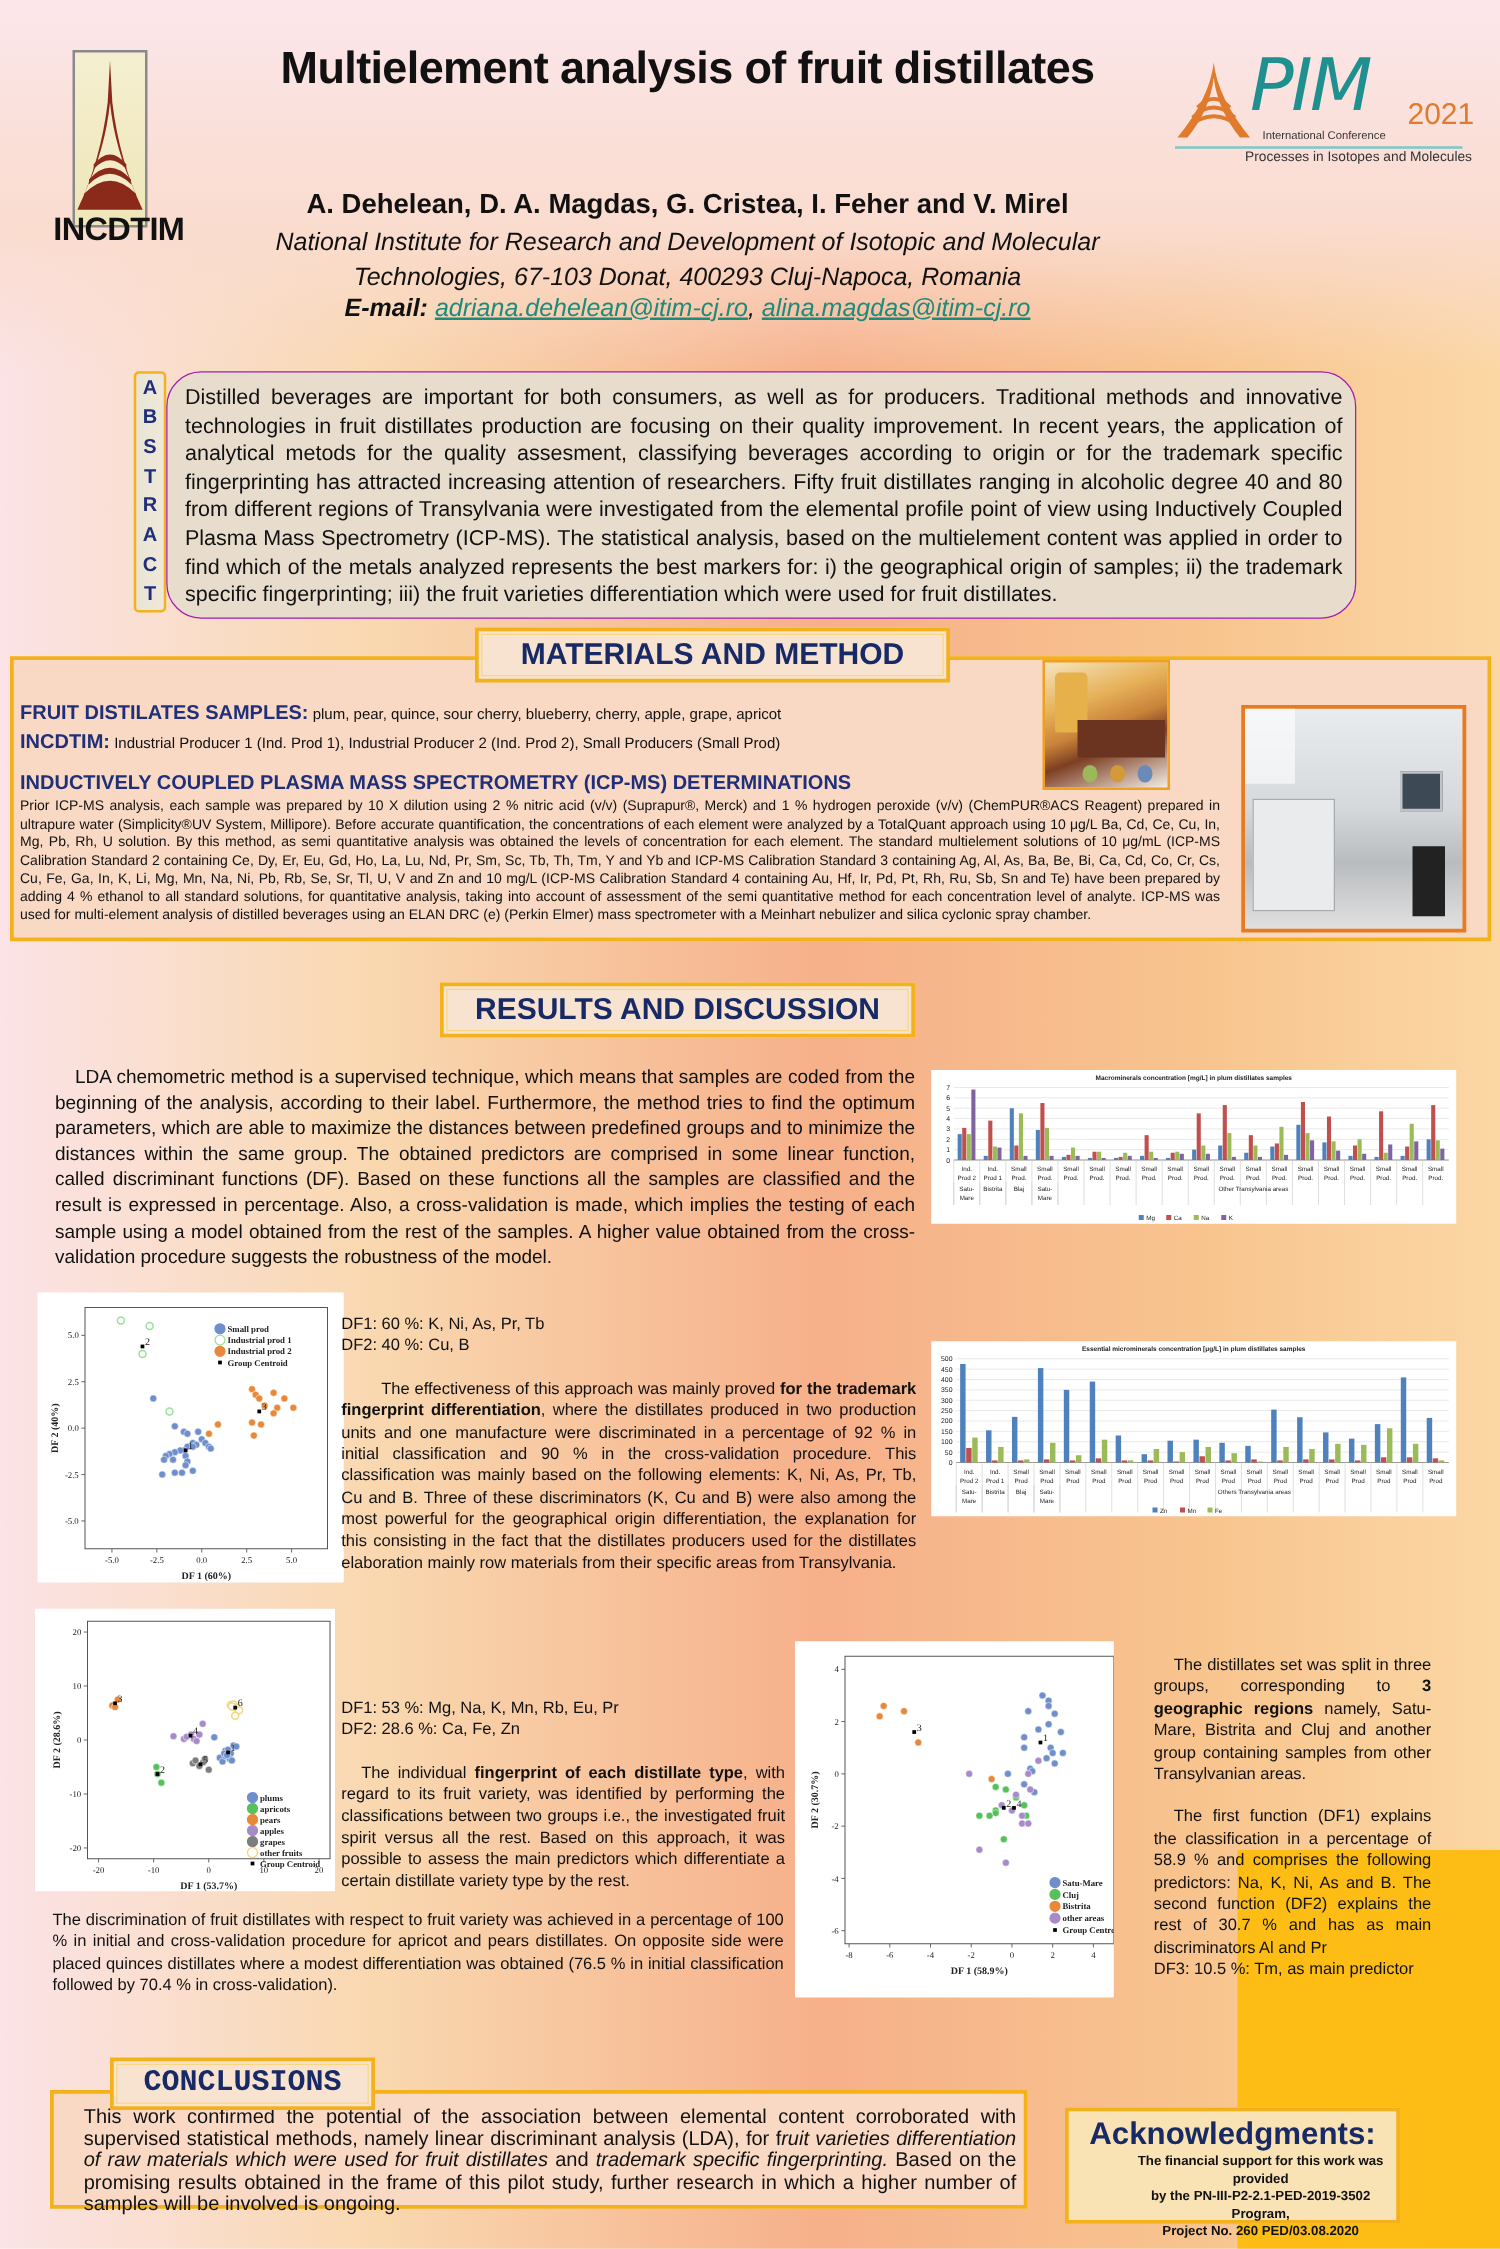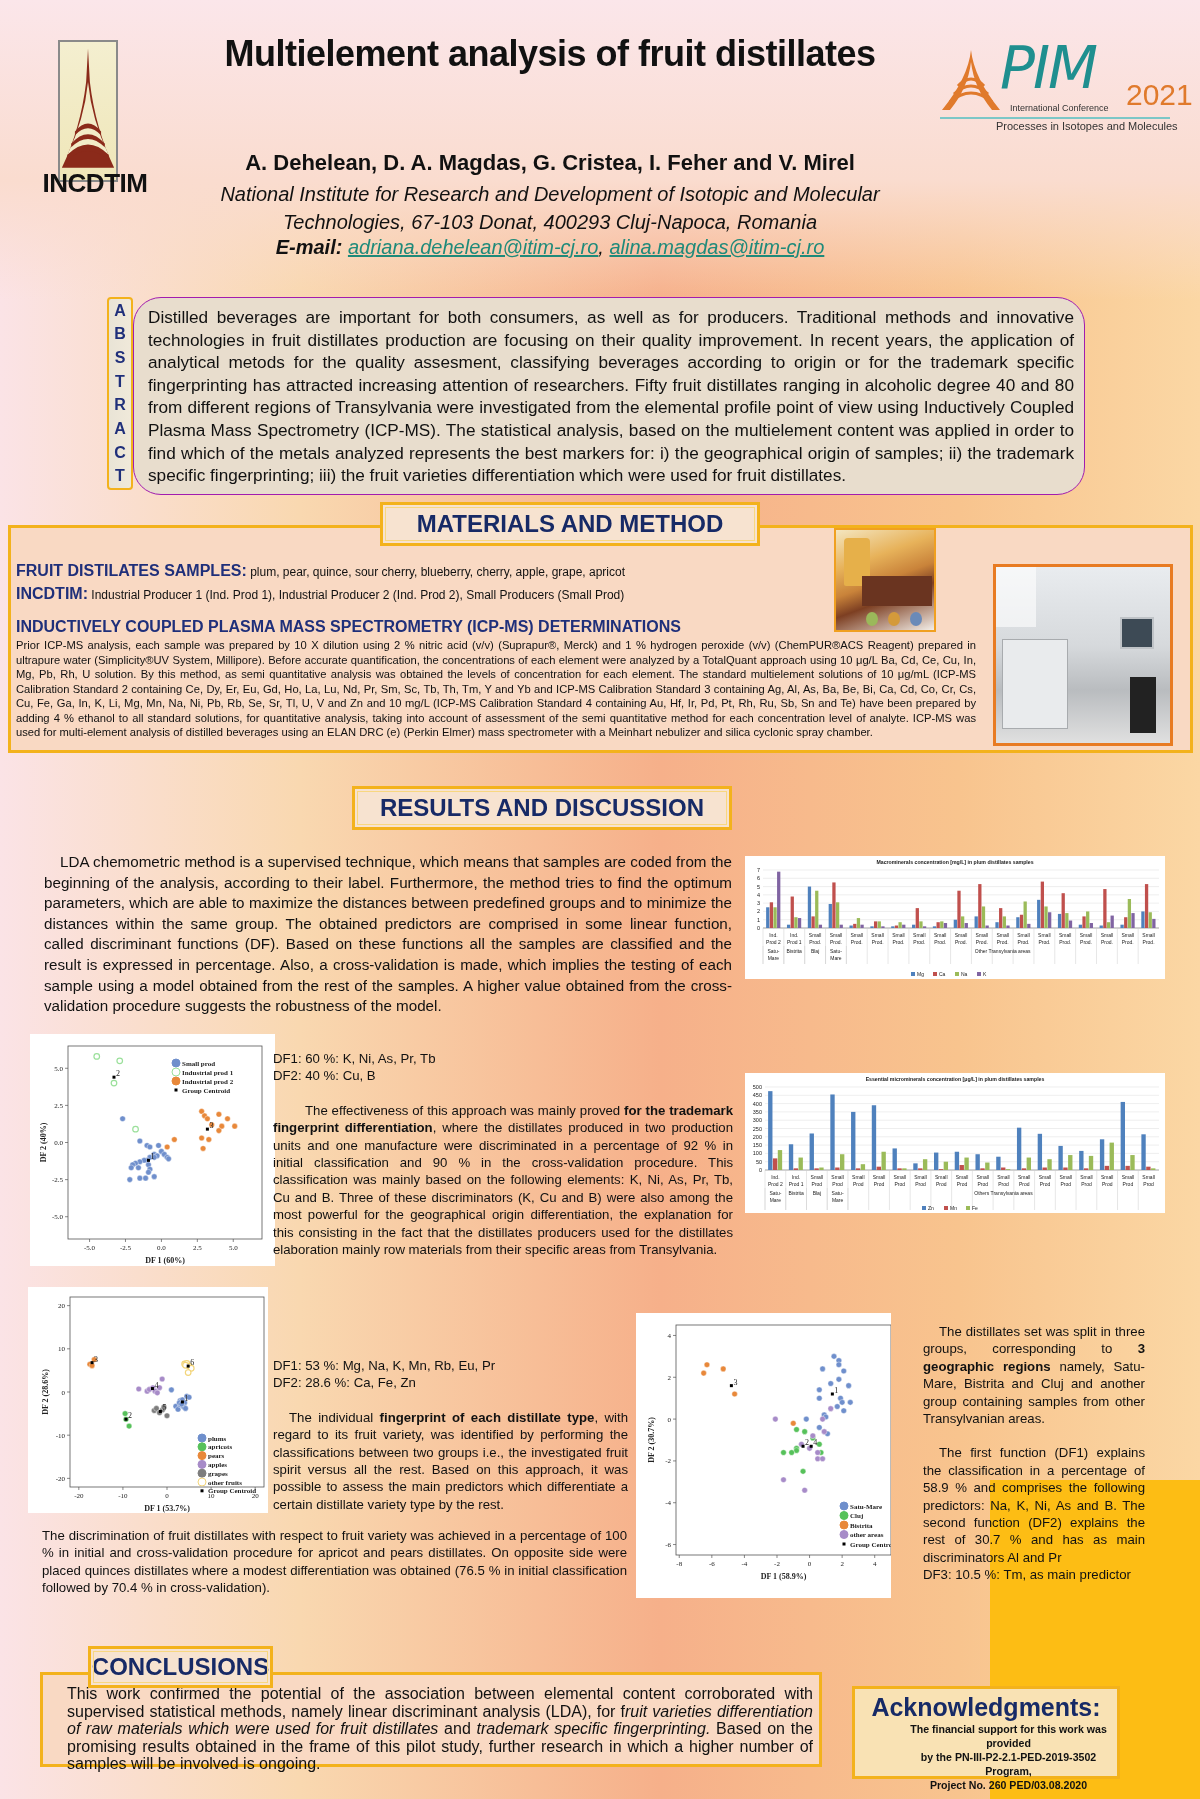--- a/index.html
+++ b/index.html
@@ -31,21 +31,21 @@
   .incdtim { left: 30px; top: 168px; width: 130px; text-align: center; font-size: 26px; font-weight: bold; color: #111; letter-spacing: -0.5px; }
   .title { left: 200px; top: 30px; width: 700px; text-align: center; font-size: 36px; font-weight: bold; line-height: 48px; color: #111; letter-spacing: -0.5px; }
   .authors { left: 180px; top: 150px; width: 740px; text-align: center; font-size: 22px; font-weight: bold; }
   .affil { left: 160px; top: 180px; width: 780px; text-align: center; font-size: 20px; font-style: italic; line-height: 28px; }
   .email-line { left: 160px; top: 236px; width: 780px; text-align: center; font-size: 20px; font-style: italic; }
   .email-line .lbl { font-weight: bold; }
   .email-line a { color: #1e8a7a; text-decoration: underline; }
 
   .pim-logo { left: 940px; top: 40px; width: 250px; height: 100px; }
   .pim-text { position: absolute; left: 60px; top: -6px; font-size: 58px; font-style: italic; color: #1f8f8f; font-family: "DejaVu Sans", sans-serif; letter-spacing: -2px; }
-  .pim-year { position: absolute; left: 186px; top: 38px; font-size: 30px; color: #e07a2c; }
+  .pim-year { position: absolute; left: 186px; top: 38px; font-size: 24px; color: #e07a2c; }
   .pim-conf { position: absolute; left: 70px; top: 63px; font-size: 9px; color: #333; }
   .pim-line { position: absolute; left: 0; top: 77px; width: 230px; height: 2px; background: #7cc7c7; }
   .pim-sub { position: absolute; left: 28px; top: 80px; font-size: 11px; color: #333; padding-left: 28px; }
 
   
   .abs-letters {
     left: 107px; top: 297px; width: 26px; height: 193px;
     border: 2px solid #f3b21c; border-radius: 4px;
     background: linear-gradient(90deg,#e9e4d6,#f0e9da);
     display: flex; flex-direction: column; align-items: center; justify-content: space-around;
@@ -97,21 +97,21 @@
   .t4 { left: 923px; top: 1323px; width: 222px; }
   .indent { display: inline-block; width: 16px; }
 
   
   .conc-box {
     left: 40px; top: 1672px; width: 782px; height: 95px;
     border: 3px solid #f3b21c; background: #f9d9c3;
     padding: 10px 6px 4px 24px;
     font-size: 16px; line-height: 17.6px; text-align: justify;
   }
-  .conc-title { left: 88px; top: 1646px; width: 185px; height: 42px; font-size: 24px; line-height: 36px; }
+  .conc-title { left: 88px; top: 1646px; width: 212px; height: 42px; font-size: 24px; line-height: 36px; font-family: Liberation Mono, monospace; }
   .ack-box {
     left: 852px; top: 1686px; width: 268px; height: 93px;
     border: 3px solid #f3b21c; background: #f9e2b4; text-align: center;
   }
   .ack-title { margin-top: 4px; font-size: 25px; font-weight: bold; color: #172a66; }
   .ack-body { font-size: 10.6px; font-weight: bold; line-height: 14px; color: #111; padding-left: 45px; }
 
   svg text { font-family: "Liberation Serif", serif; }
   .bar-svg text { font-family: "Liberation Sans", sans-serif; }
 </style>

